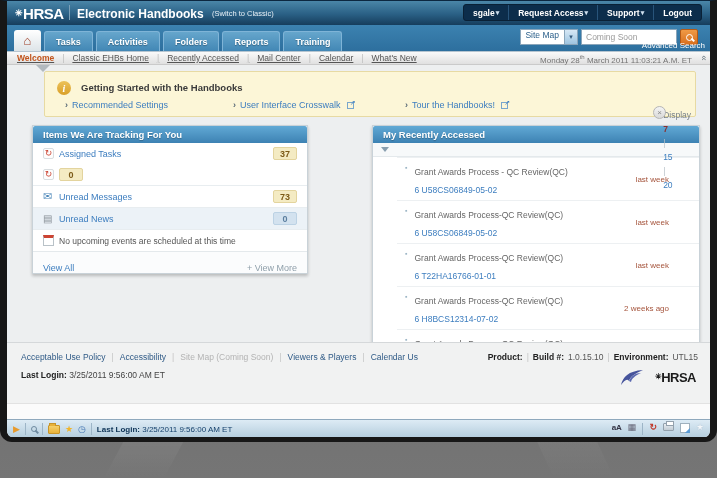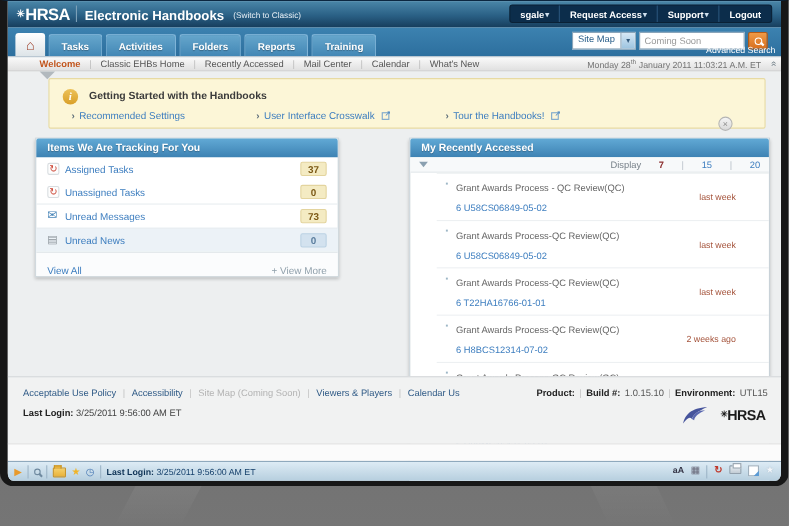--- a/index.html
+++ b/index.html
@@ -42,21 +42,21 @@
                   font-family:"Liberation Sans", sans-serif; }
   .search-input::placeholder { color:#9a9a9a; opacity:1; }
   .search-btn { width:18px; height:16px; background:linear-gradient(#f09a45,#d8701f); border:1px solid #b55a14; border-radius:2px;
                 display:flex; align-items:center; justify-content:center; cursor:pointer; }
   .mag { display:inline-block; width:7px; height:7px; border:1.5px solid #fff; border-radius:50%; position:relative; }
   .mag::after { content:""; position:absolute; width:4px; height:1.5px; background:#fff; transform:rotate(45deg); right:-3px; bottom:-1px; }
   .advanced { position:absolute; right:5px; bottom:1px; color:#fff; font-size:8px; }
 
   
   .subnav { position:relative; height:14px; background:linear-gradient(#fafafa,#e0e0e0); border-top:1px solid #b6c5d0; border-bottom:1px solid #cacaca;
-            display:flex; align-items:center; font-size:8.5px; color:#555; padding-left:21px; }
+            display:flex; align-items:center; font-size:8.5px; color:#555; padding-left:2px;text-decoration:underline; }
   .subnav .sni { padding:0 8px; }
   .subnav .sni.current { color:#c2551d; font-weight:bold; }
   .subnav .sep { color:#bcbcbc; }
   .datebar { position:absolute; right:18px; top:2px; font-size:8px; color:#737373; }
   .datebar sup { font-size:6px; }
   .collapse-btn { position:absolute; right:4px; top:1px; font-size:9px; color:#66757f; display:inline-block; transform:rotate(90deg); }
 
   
   .content { position:relative; height:277px; background:#edeff0; }
   .welcome-arrow { position:absolute; left:29px; top:0; width:0; height:0; border-left:7px solid transparent; border-right:7px solid transparent; border-top:7px solid #b2b9be; }
@@ -91,21 +91,21 @@
   .news-glyph { font-size:10px; color:#8a9298; line-height:1; }
   .cal-glyph { width:11px; height:11px; background:#fff; border:1px solid #b9c2c8; border-top:3px solid #cc4433; display:inline-block; }
   .events-note { font-size:8.5px; color:#555; }
   .panel-foot { display:flex; justify-content:space-between; align-items:flex-end; padding:0 10px; height:22px; border-top:1px solid #e4e9ec; background:#fbfcfd; }
   .view-all { color:#3c7dbf; font-size:9px; }
   .view-more { color:#90a0ab; font-size:9px; }
 
   .panel.right { left:365px; top:60px; width:328px; }
   .filterbar { height:14px; display:flex; justify-content:space-between; align-items:center; padding:0 8px; background:#f7f9fa; border-bottom:1px solid #e4e9ec; }
   .funnel { width:0; height:0; border:4px solid transparent; border-top:5px solid #8aa0b0; position:relative; top:2px;}
-  .display-group { display:flex; align-items:flex-start; gap:16px; font-size:8.5px; }
+  .display-group { display:flex; align-items:flex-start; gap:4px; font-size:8.5px;flex-direction:column; }
   .display-label { color:#778089; }
   .disp-cur { color:#8b2e2e; font-weight:bold; }
   .disp-opt { color:#3c7dbf; }
   .disp-sep { color:#b9c2c9; }
   .rrow { display:flex; align-items:center; padding:3px 8px; border-top:1px solid #edf0f2; min-height:27px;margin-left:24px; }
   .rrow:first-of-type { border-top:none; }
   .bullet { font-size:7px; color:#9db6c6; align-self:flex-start; padding-top:3px;}
   .rtext { flex:1; padding-left:7px; }
   .rtitle { font-size:8.5px; color:#666; }
   .rgrant { font-size:8.5px; color:#3c7dbf; margin-top:2px; }
@@ -215,21 +215,21 @@
         <span class="sep">|</span>
       <span class="sni">Classic EHBs Home</span>
         <span class="sep">|</span>
       <span class="sni">Recently Accessed</span>
         <span class="sep">|</span>
       <span class="sni">Mail Center</span>
         <span class="sep">|</span>
       <span class="sni">Calendar</span>
         <span class="sep">|</span>
       <span class="sni">What's New</span>
-      <span class="datebar"><span>Monday 28</span><sup>th</sup><span> January 2011 11:03:21 A.M. ET</span></span>
+      <span class="datebar"><span>Monday 28</span><sup>th</sup><span> March 2011 11:03:21 A.M. ET</span></span>
       <span class="collapse-btn">«</span>
     </div>
 
     <div class="content">
       <div class="welcome-arrow"></div>
 
       <div class="banner">
         <div class="banner-icon">i</div>
         <div class="banner-title">Getting Started with the Handbooks</div>
         <a class="blink b0">
@@ -255,36 +255,41 @@
           <span class="ticon">
               <span class="task-glyph">↻</span>
             </span>
           <a class="tlabel">Assigned Tasks</a>
           <span class="badge tan">37</span>
         </div>
         <div class="trow">
           <span class="ticon">
               <span class="task-glyph">↻</span>
             </span>
-          <a class="tlabel">Unassigned Tasks</a>
           <span class="badge tan">0</span>
         </div>
         <div class="trow bt">
           <span class="ticon">
               <span class="mail-glyph">✉</span>
             </span>
           <a class="tlabel">Unread Messages</a>
           <span class="badge tan">73</span>
         </div>
         <div class="trow bt hl">
           <span class="ticon">
               <span class="news-glyph">▤</span>
             </span>
           <a class="tlabel">Unread News</a>
           <span class="badge blue">0</span>
+        </div>
+        <div class="trow bt">
+          <span class="ticon">
+              <span class="cal-glyph"></span>
+            </span>
+          <span class="events-note">No upcoming events are scheduled at this time</span>
         </div>
         <div class="panel-foot">
           <a class="view-all">View All</a>
           <a class="view-more">+ View More</a>
         </div>
       </div>
 
       <div class="panel right">
         <div class="panel-header">My Recently Accessed</div>
         <div class="filterbar">

